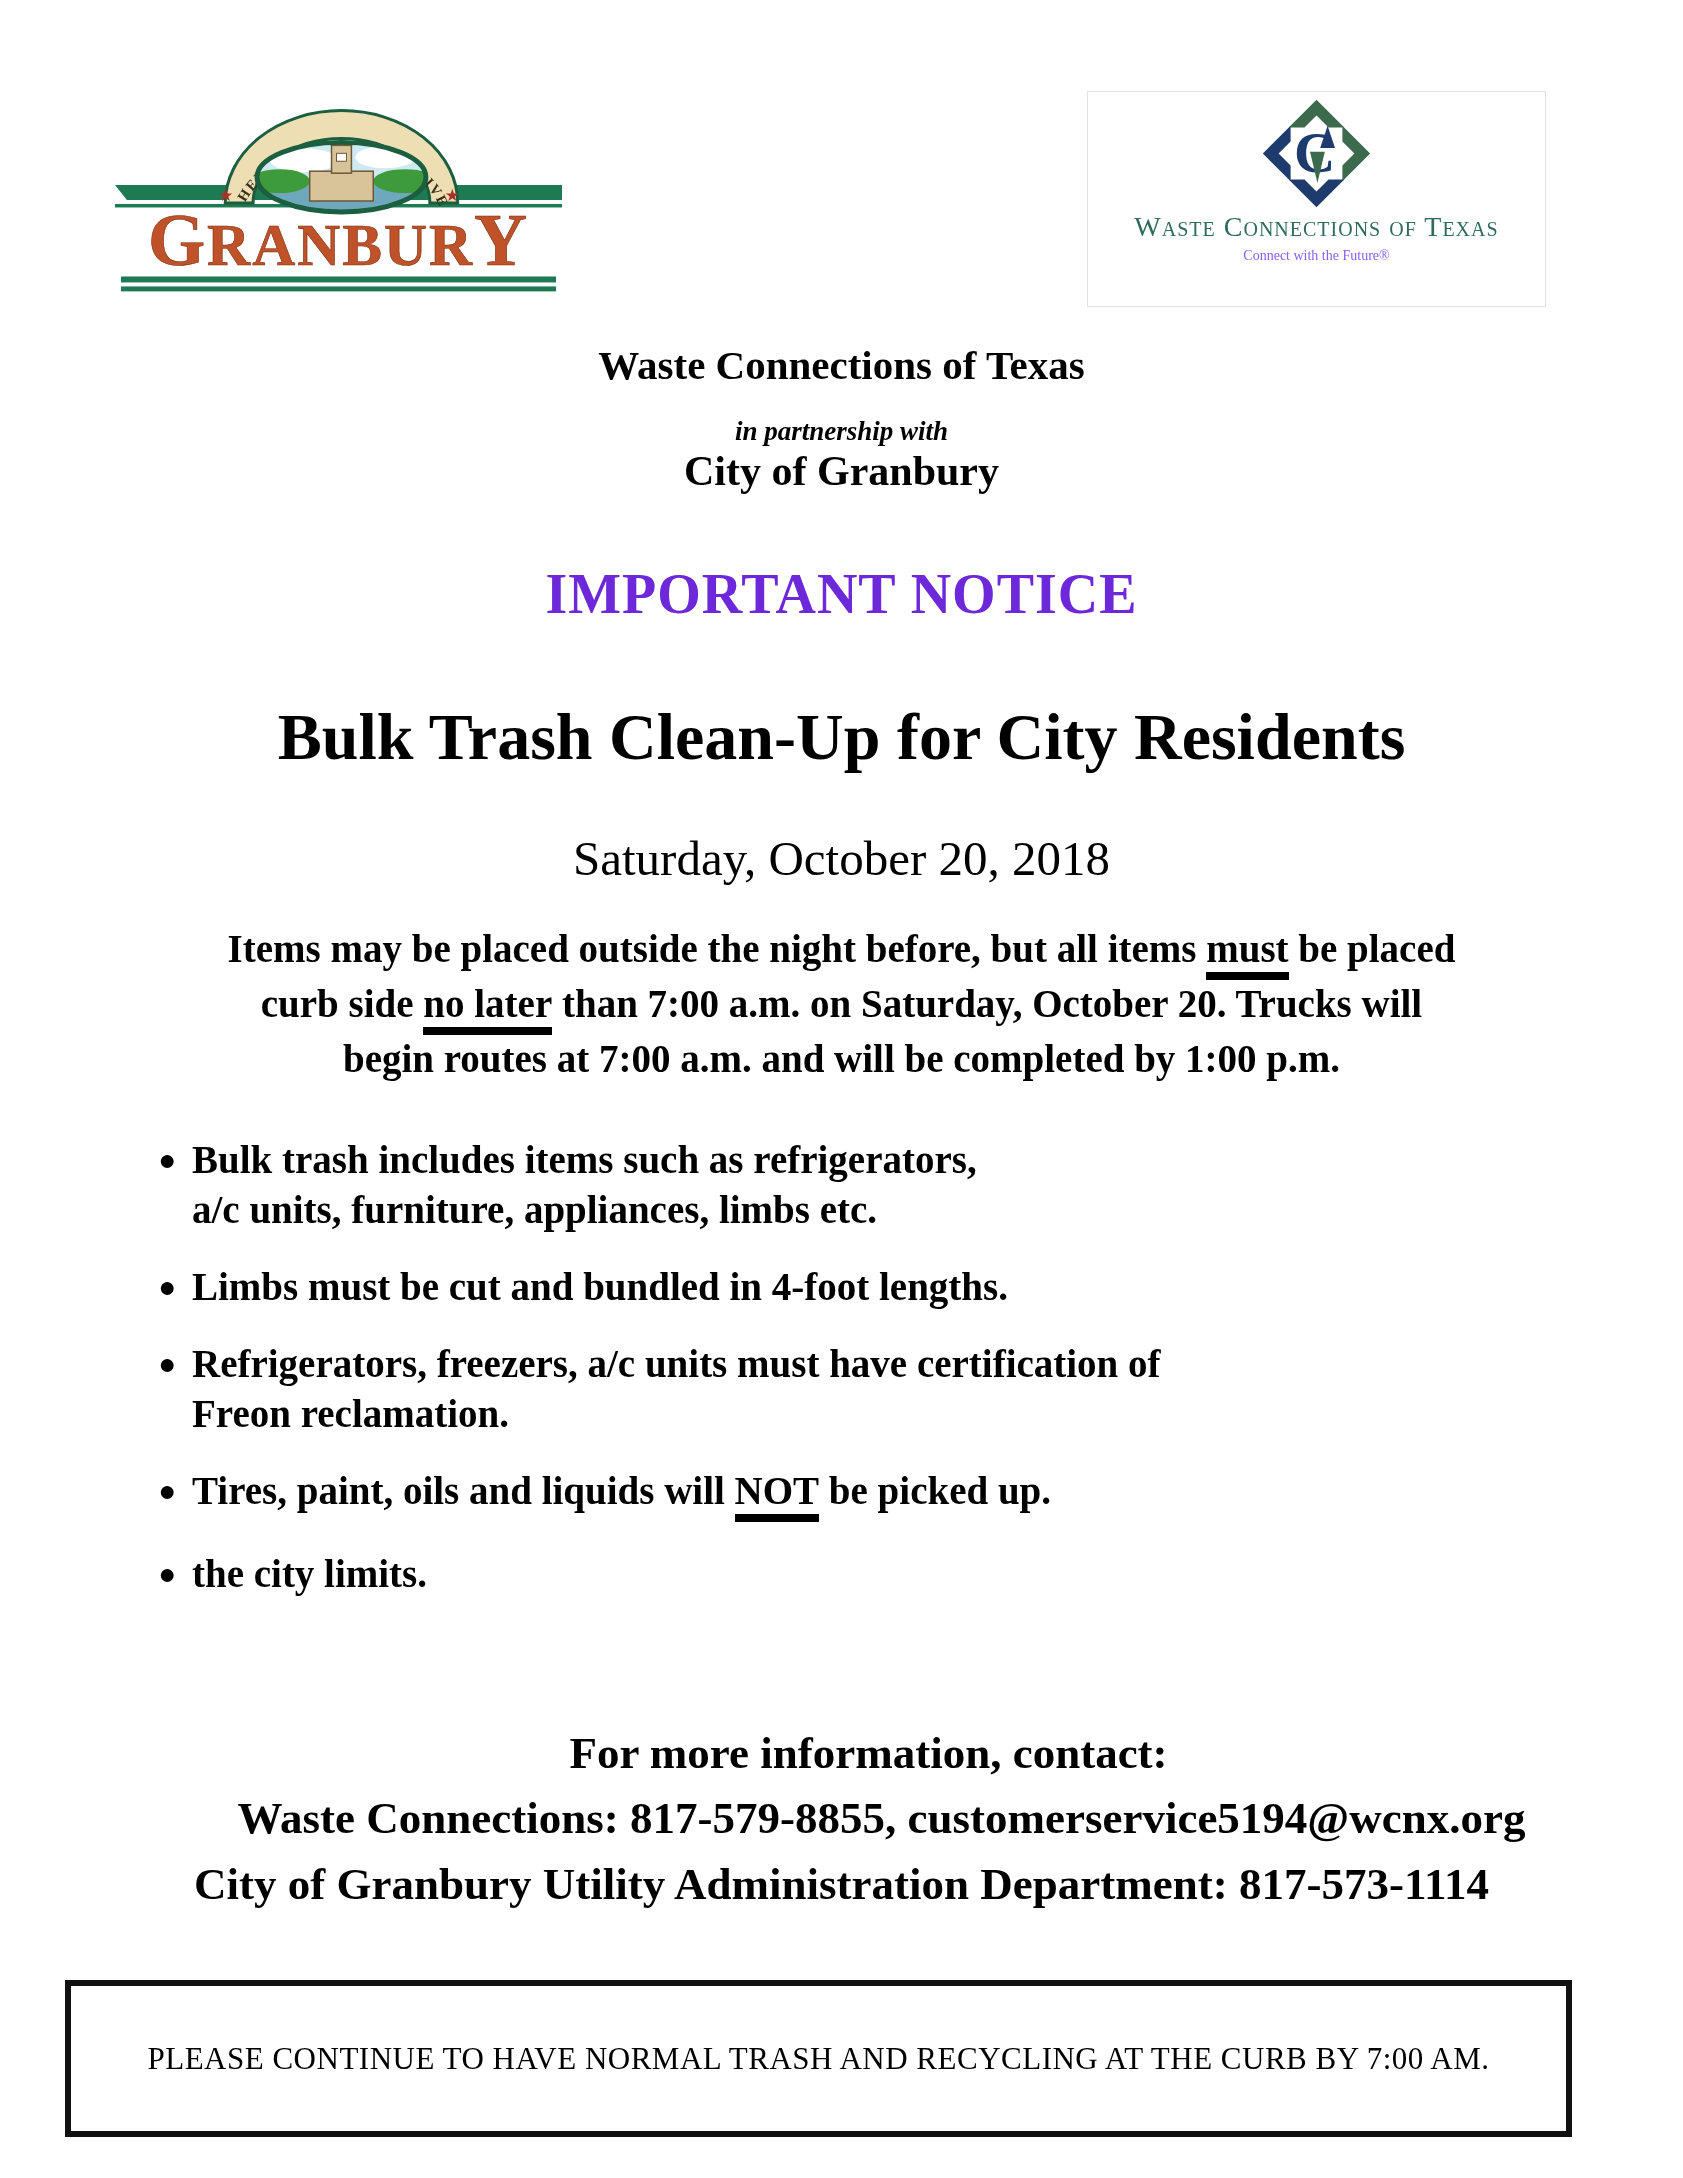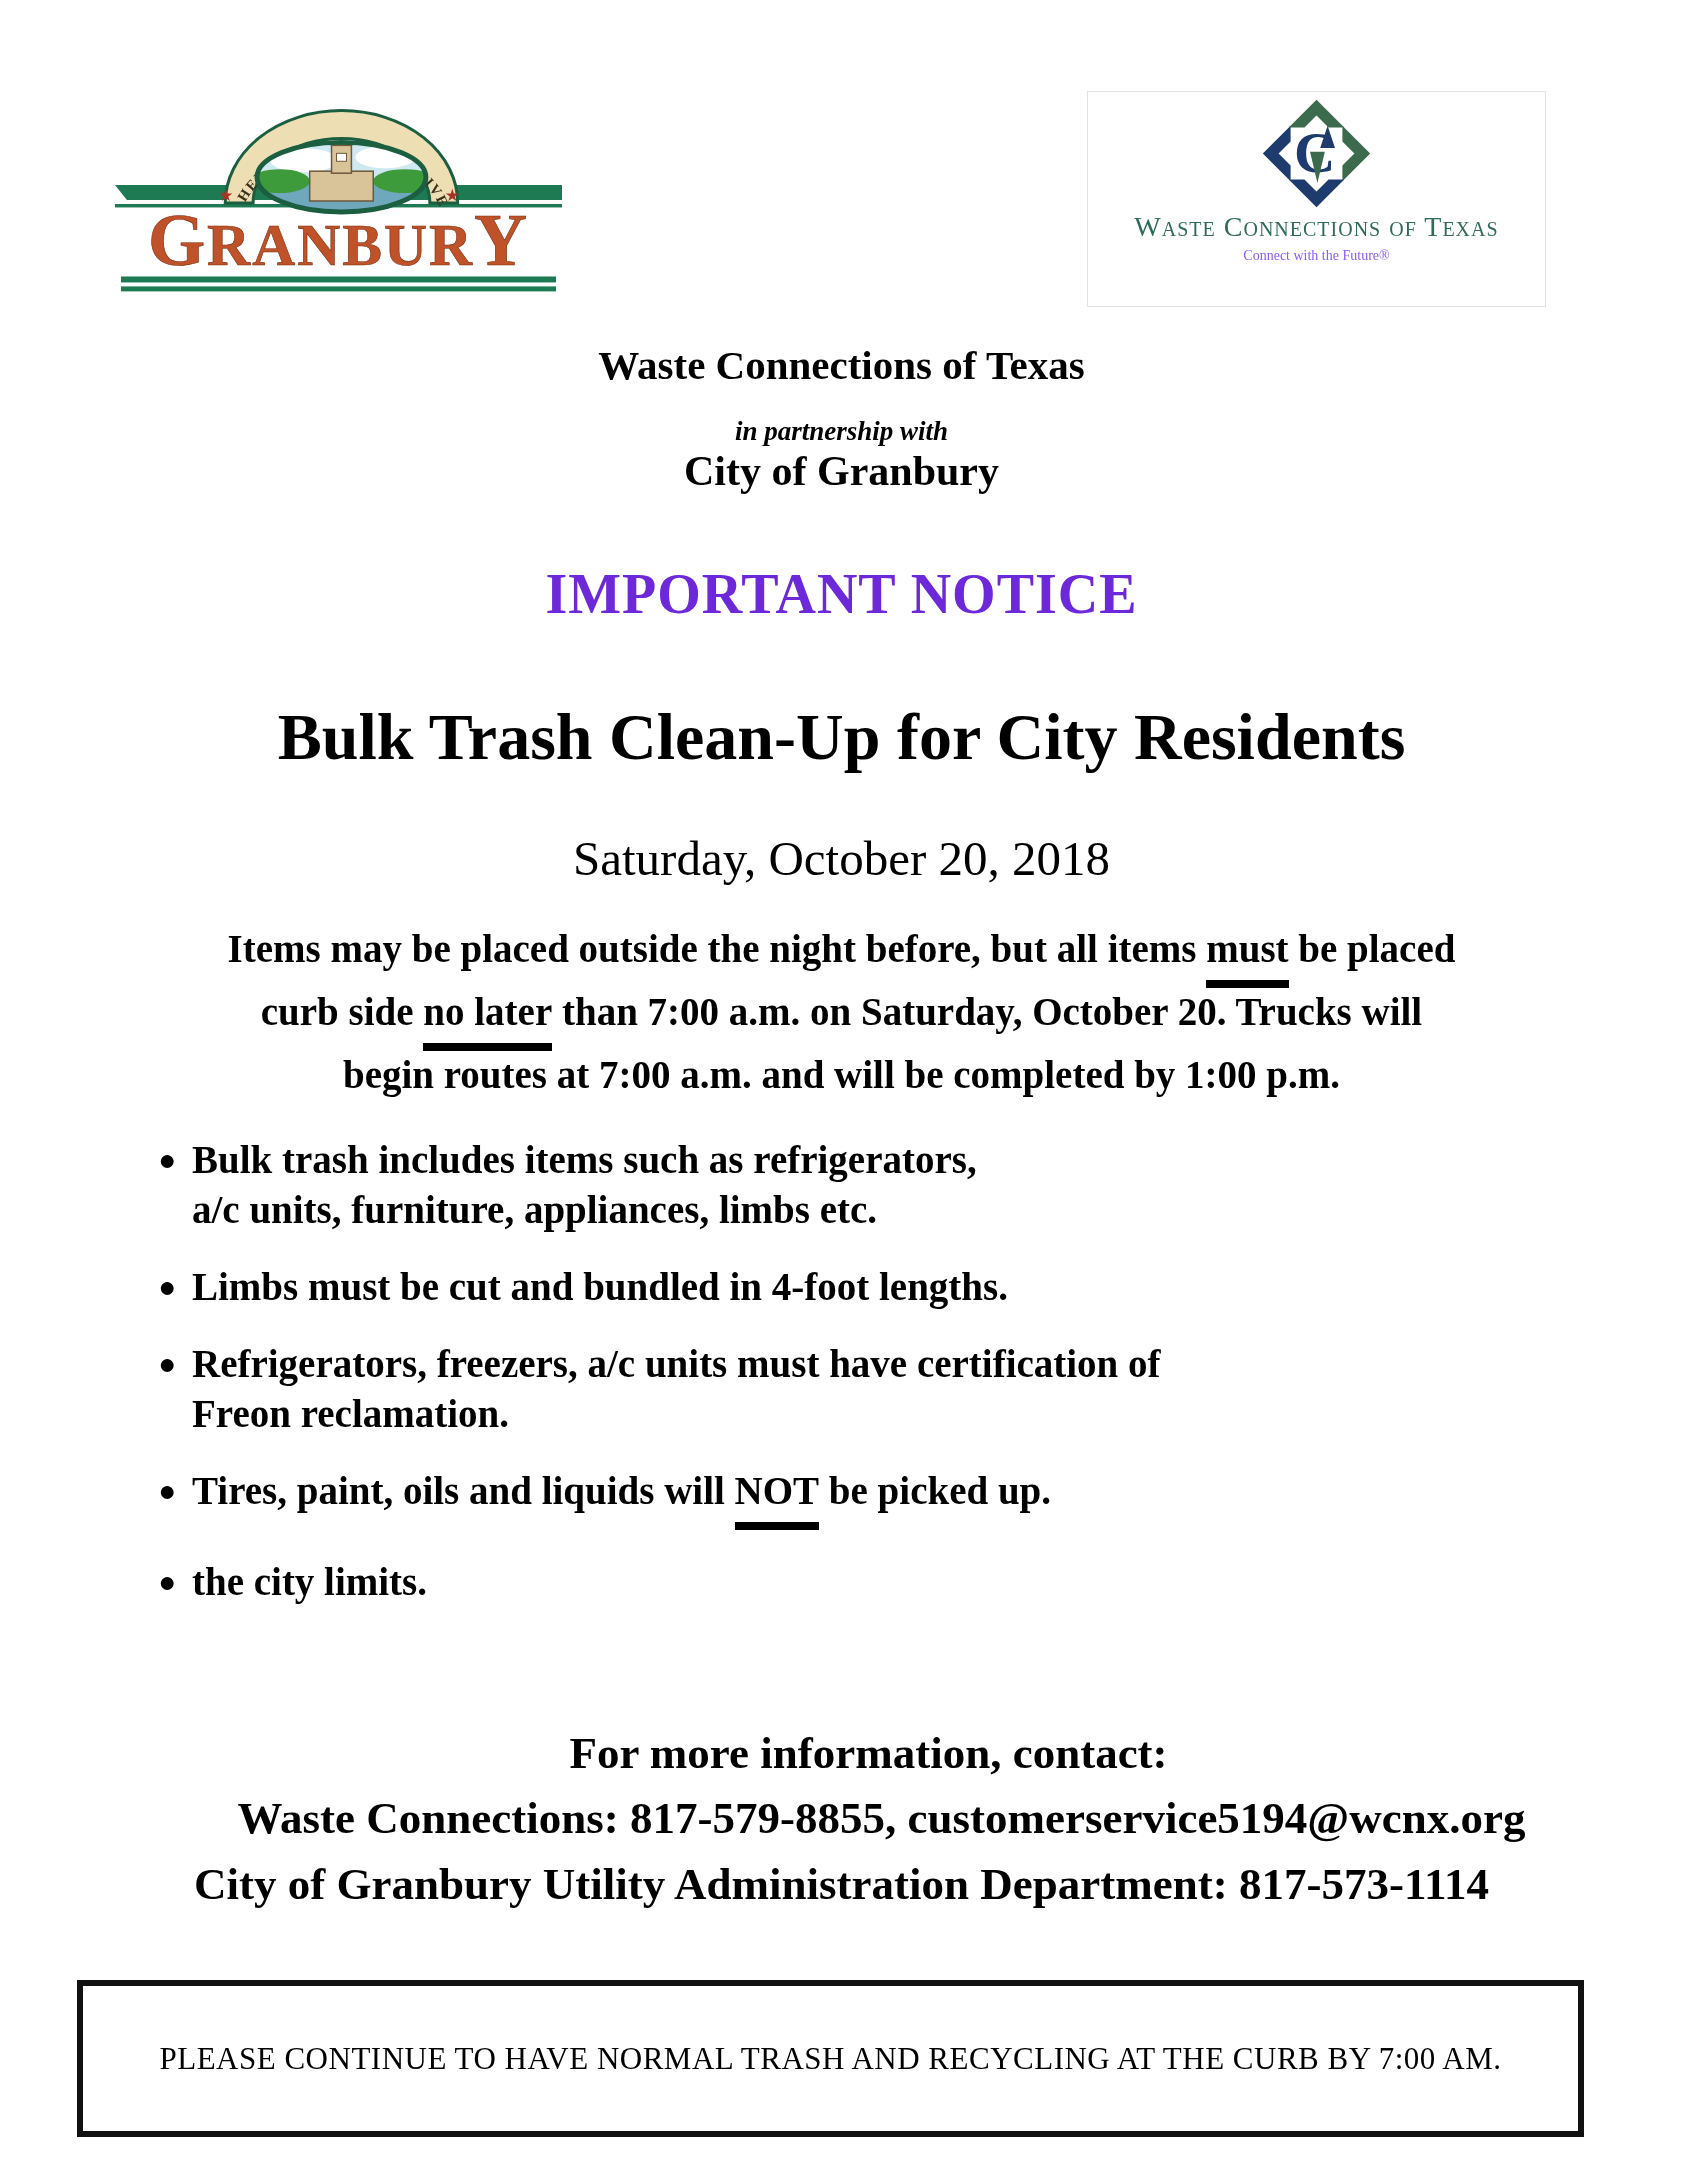--- a/index.html
+++ b/index.html
@@ -35,39 +35,39 @@
   .hdr-line2{top:416px;font-size:27px;font-weight:bold;font-style:italic;}
   .hdr-line3{top:447px;font-size:42px;font-weight:bold;}
   .notice{top:562px;font-size:56px;font-weight:bold;color:#cc1420;letter-spacing:1px;}
   .main-title{top:699px;font-size:66px;font-weight:bold;margin:0;}
   .event-date{top:830px;font-size:49px;font-weight:normal;}
 
   
   .intro{position:absolute;left:0;top:925px;width:100%;
     font-size:39px;font-weight:bold;line-height:47px;text-align:center;}
   .intro div{white-space:nowrap;}
-  .u-thick{display:inline-block;border-bottom:8px solid #000;padding-bottom:12px;line-height:38px;}
+  .u-thick{display:inline-block;border-bottom:8px solid #000;padding-bottom:4px;line-height:38px;}
 
   
   .bullets{position:absolute;left:158px;top:1135px;width:1445px;
     font-size:39px;font-weight:bold;}
   .bullet-item{display:flex;align-items:flex-start;margin-bottom:27px;}
   .bullet-dot{width:34px;flex:0 0 34px;font-size:30px;line-height:50px;}
   .bullet-text{line-height:50px;}
 
   
   .contact-heading{top:1727px;font-size:45px;font-weight:bold;margin-left:27px;}
   .contact-line1{top:1792px;font-size:45px;font-weight:bold;padding-left:40px;}
   .contact-line2{top:1858px;font-size:45px;font-weight:bold;}
 
   
   .footer-box{
     position:absolute;left:65px;top:1980px;width:1495px;height:145px;
     border:6px solid #111;
-    display:flex;align-items:center;justify-content:center;margin-left:12px;
+    display:flex;align-items:center;justify-content:center;
   }
   .footer-box span{font-size:31px;font-weight:normal;letter-spacing:0.5px;white-space:nowrap;}
 </style>
 </head>
 <body>
 
 <div class="page">
 
   <svg class="granbury-logo" viewBox="0 0 450 190" xmlns="http://www.w3.org/2000/svg">
     <defs>

